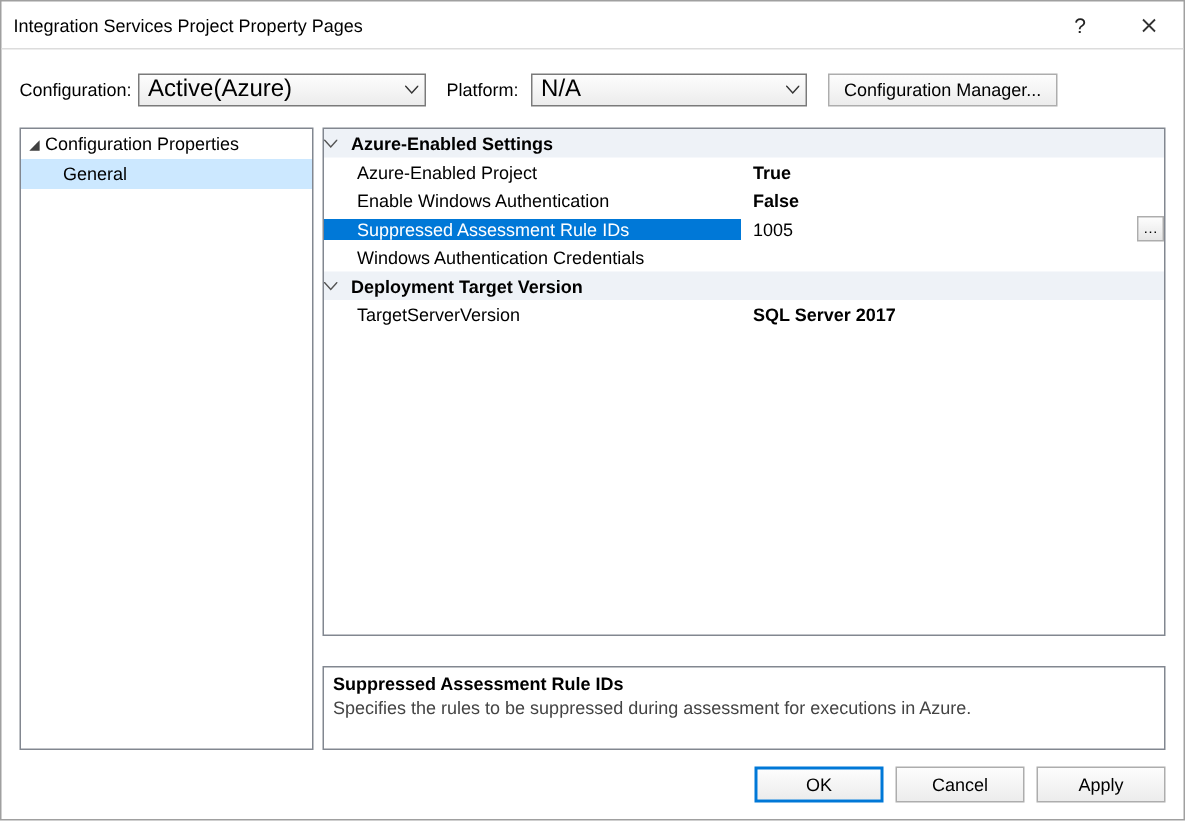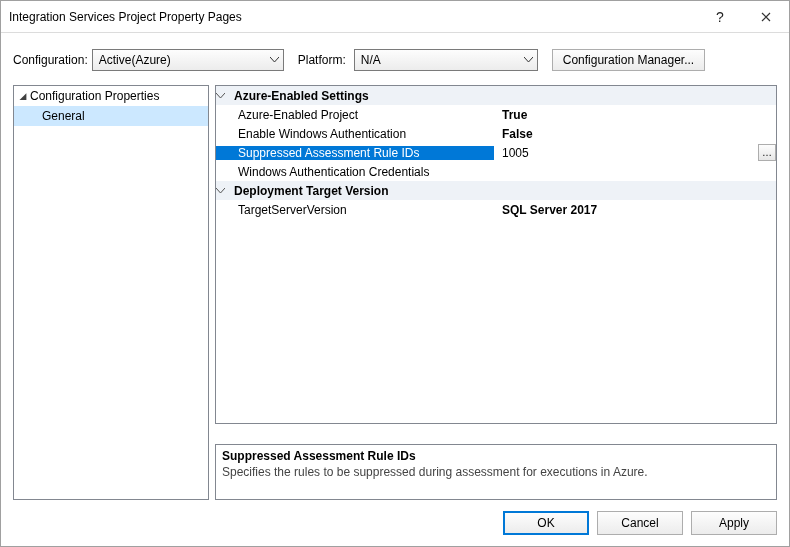--- a/index.html
+++ b/index.html
@@ -33,21 +33,21 @@
     padding: 0 12px;
     margin-top: 10px;
   }
   .label { font-size: 12px; }
   .combo {
     height: 22px;
     border: 1px solid #7a7a7a;
     background: linear-gradient(#fdfdfd,#ececec);
     display: flex; align-items: center;
     padding: 0 4px 0 6px;
-    font-size: 12px;
+    font-size: 16px;
     position: relative;
   }
   .combo .chev {
     margin-left: auto;
   }
   .combo-config { width: 192px; }
   .combo-platform { width: 184px; margin-left:4px;}
   .cfg-mgr-btn {
     height: 22px;
     border: 1px solid #adadad;

